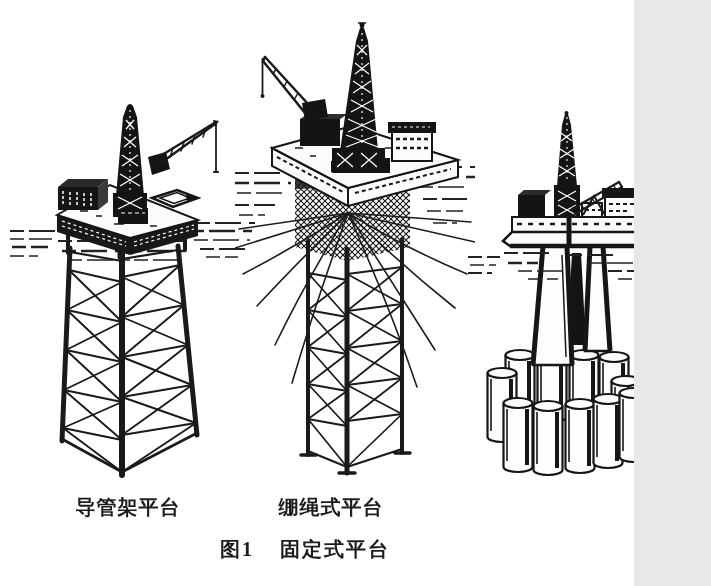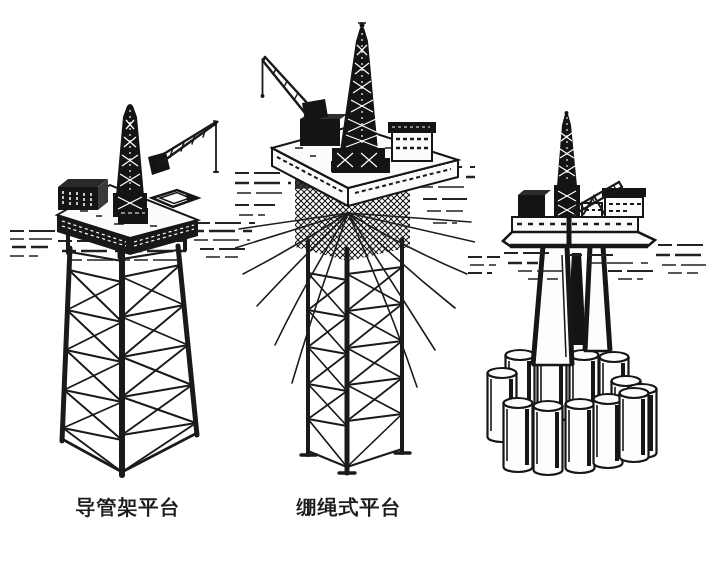--- a/index.html
+++ b/index.html
@@ -1,30 +1,30 @@
 <!DOCTYPE html>
 <html><head>
 <meta charset="utf-8">
 <style>
   html,body{margin:0;padding:0;background:#e8e8e8;}
   .stage{
-    position:relative;width:711px;height:586px;background:#ffffff;
+    position:relative;width:634px;height:586px;background:#ffffff;
     overflow:hidden;font-family:"Liberation Serif","DejaVu Serif",serif;
   }
   .plat{position:absolute;}
   #p1{left:10px;top:95px;}
   #p2{left:235px;top:15px;}
   #p3{left:468px;top:105px;}
   .plabel{
     position:absolute;top:494px;transform:translateX(-50%);
     font-size:20px;font-weight:700;color:#1c1c1c;letter-spacing:1px;
     white-space:nowrap;
   }
   #lab1{left:128px;}
-  #lab2{left:349px;}
+  #lab2{left:331px;}
   #lab3{left:578px;letter-spacing:4px;}
   .caption{
     position:absolute;top:536px;left:305px;transform:translateX(-50%);
     font-size:20px;font-weight:700;color:#1c1c1c;letter-spacing:2px;
     white-space:nowrap;display:flex;gap:26px;
   }
   svg .water{stroke:#222;fill:none;stroke-dasharray:14 5 26 8 9 4;}
   svg .wln{stroke:#fff;fill:none;}
 </style>
 </head>
@@ -451,13 +451,17 @@
       <path class="water" d="M50 166 H100" stroke-width="1.5"></path>
       <path class="water" d="M140 166 H186" stroke-width="2"></path>
       <path class="water" d="M60 174 H90" stroke-width="1.5"></path>
       <path class="water" d="M150 174 H175" stroke-width="1.5"></path>
     </g>
   </svg>
 
   <div id="lab1" class="plabel">导管架平台</div>
   <div id="lab2" class="plabel">绷绳式平台</div>
 
+  <div class="caption">
+    <span>图1</span>
+    <span>固定式平台</span>
+  </div>
 </div>
 
 </body></html>

